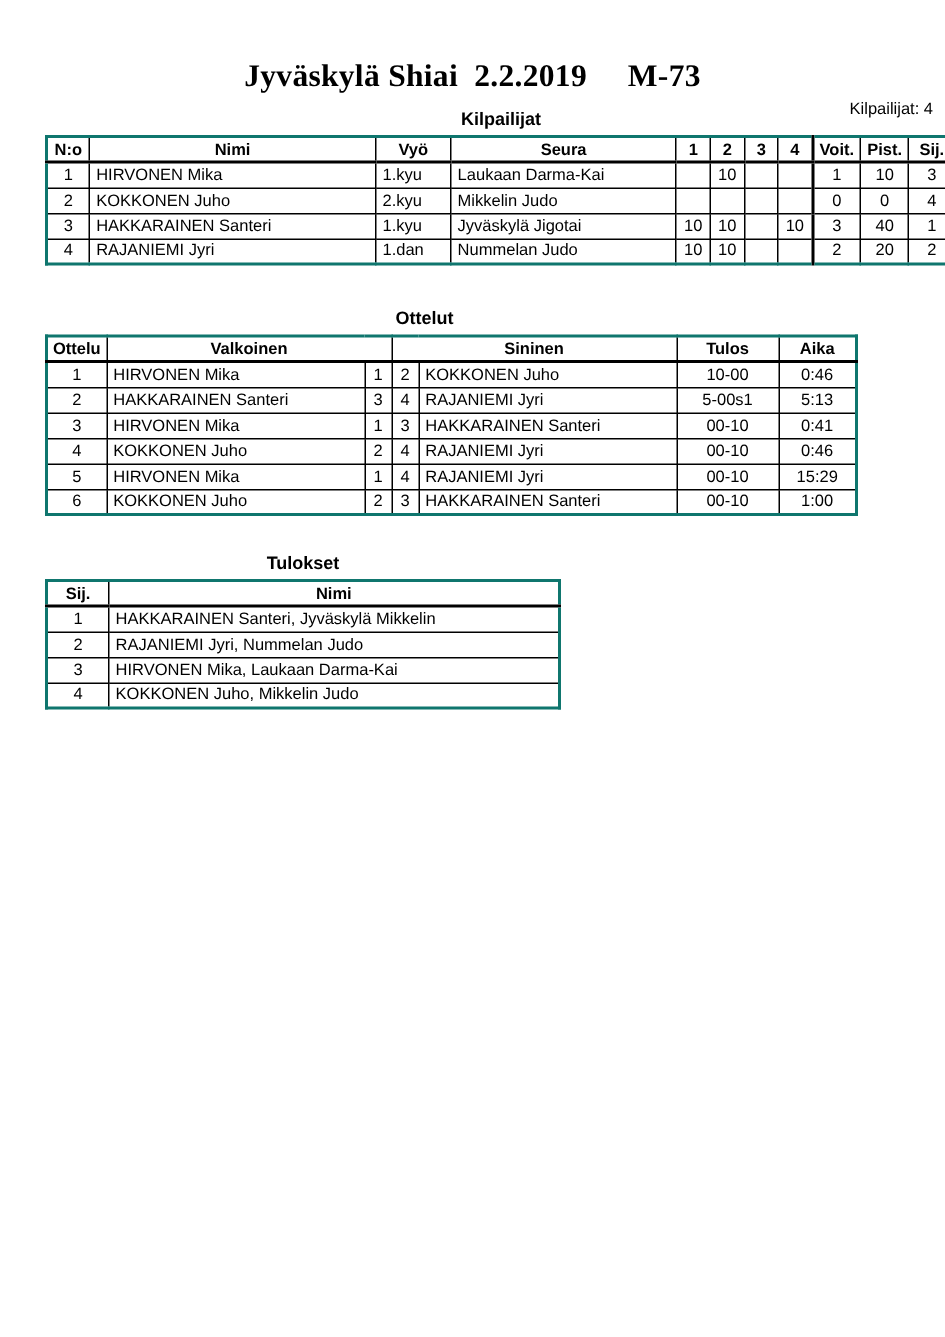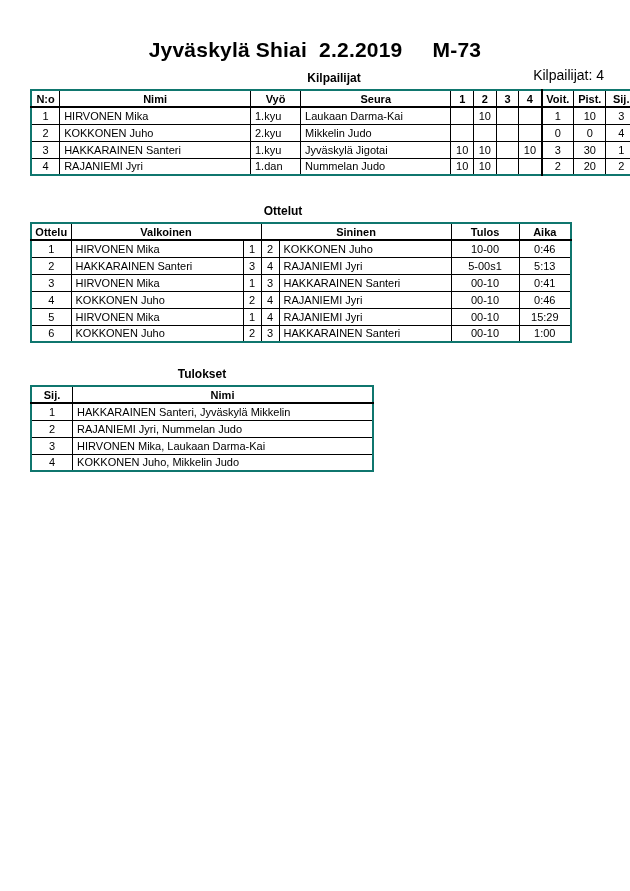--- a/index.html
+++ b/index.html
@@ -5,30 +5,31 @@
   * { margin: 0; padding: 0; box-sizing: border-box; }
   html, body { background: #ffffff; }
   body {
     width: 630px; height: 891px;
     font-family: "Liberation Sans", sans-serif;
     color: #000;
   }
   .page { position: relative; width: 630px; height: 891px; background: #fff; overflow: hidden; }
 
   .count {
-    position: absolute; top: 67px; right: 26px;
-    font-size: 14px;
+    position: absolute; top: 67px; right: 8px;
+    font-size: 11px;
   }
   .title {
     padding-top: 38px;
     text-align: center;
     font-size: 21px;
     font-weight: bold;
     white-space: pre;
     letter-spacing: 0.2px;
+    font-family: Liberation Serif, serif;
   }
 
   .section { margin-left: 30px; }
   .heading {
     font-weight: bold;
     font-size: 12px;
     text-align: center;
     margin-bottom: 4px;
   }
   .sec1 { margin-top: 9px; width: 608px; }
@@ -123,21 +124,21 @@
         <tr>
           <td class="c">3</td>
           <td>HAKKARAINEN Santeri</td>
           <td>1.kyu</td>
           <td>Jyväskylä Jigotai</td>
           <td class="c">10</td>
           <td class="c">10</td>
           <td class="c"></td>
           <td class="c">10</td>
           <td class="c thick-left">3</td>
-          <td class="c">30</td>
+          <td class="c">40</td>
           <td class="c">1</td>
         </tr>
         <tr>
           <td class="c">4</td>
           <td>RAJANIEMI Jyri</td>
           <td>1.dan</td>
           <td>Nummelan Judo</td>
           <td class="c">10</td>
           <td class="c">10</td>
           <td class="c"></td>

